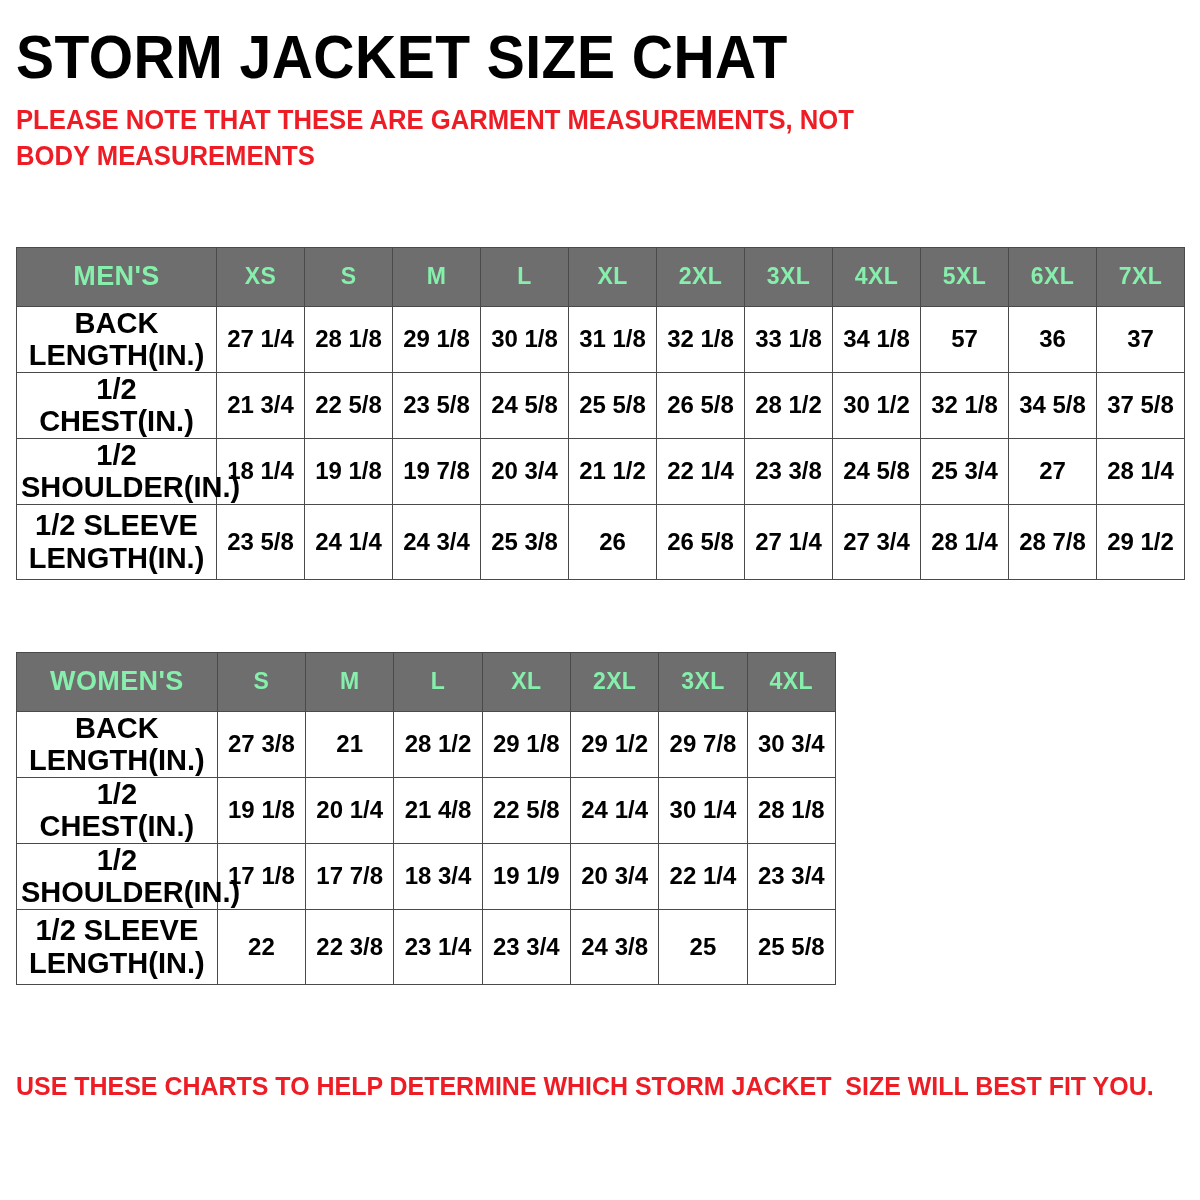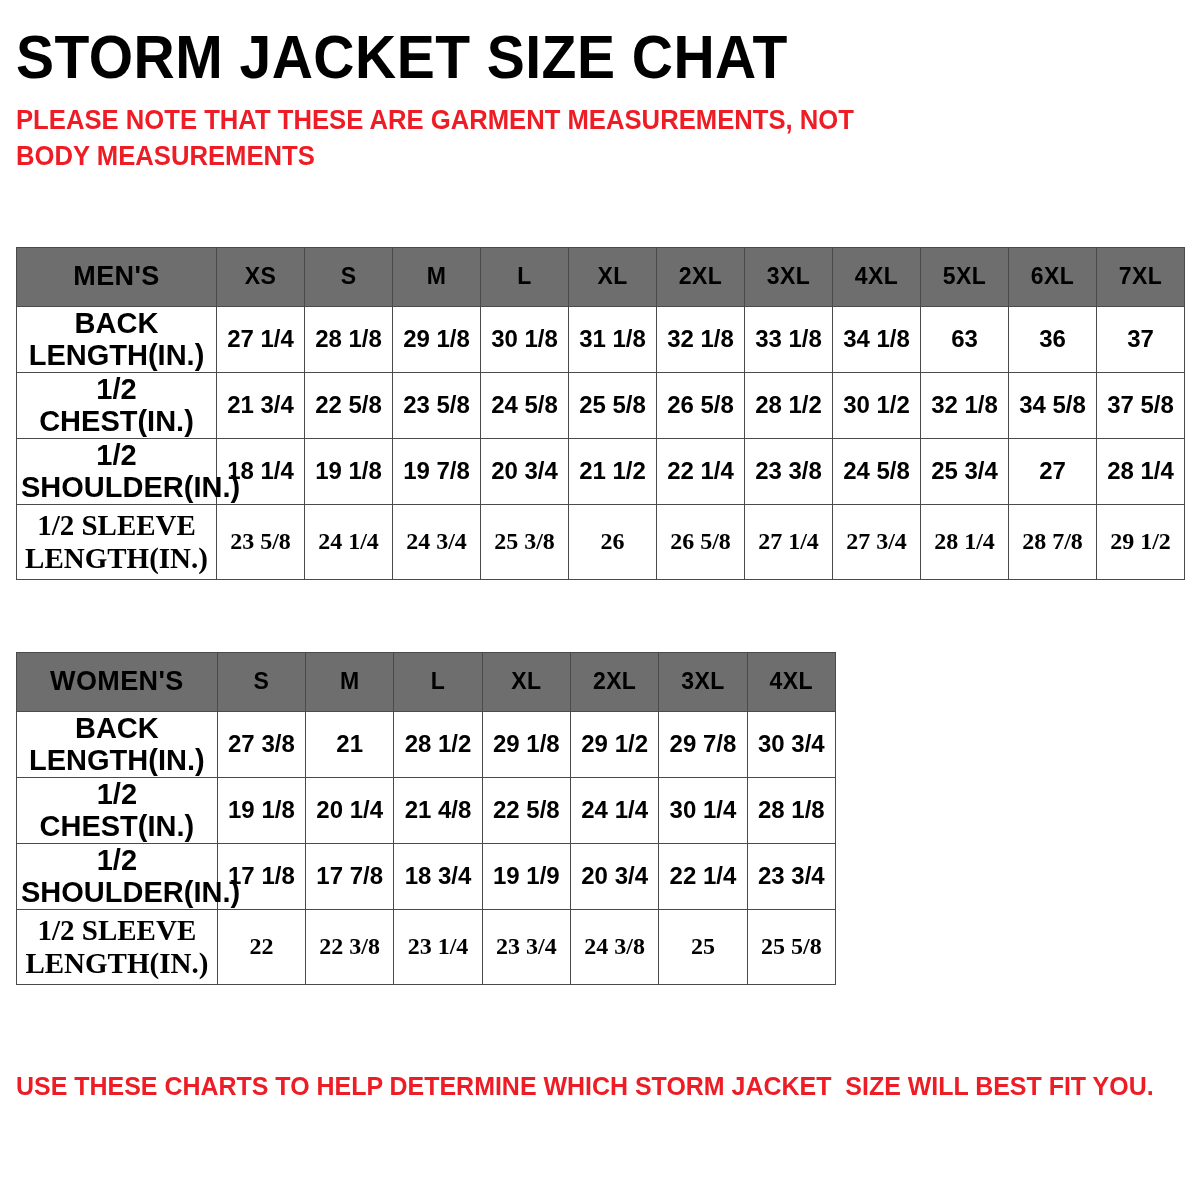--- a/index.html
+++ b/index.html
@@ -64,42 +64,42 @@
     border: 1px solid #4a4a4a;
     text-align: center;
     vertical-align: middle;
     padding: 0;
     font-weight: bold;
     color: #000;
     background: #ffffff;
   }
   .size-table thead th {
     background: #6e6e6e;
-    color: #000000;
+    color: #86efac;
     height: 58px;
     font-size: 23px;
     font-family: "Liberation Sans Narrow", "Liberation Sans", sans-serif;
     letter-spacing: 0.4px;
   }
   .size-table thead th.cat-head {
     font-size: 27px;
   }
   .size-table tbody td {
     height: 58px;
     font-size: 24px;
     font-family: "Liberation Sans Narrow", "Liberation Sans", sans-serif;
     white-space: pre;
   }
   .size-table tbody td.row-label {
     font-size: 29px;
     line-height: 1.12;
     white-space: normal;
     padding: 0 4px;
   }
-  .size-table tbody tr.tall td { height: 74px; font-family: Liberation Serif, serif; }
+  .size-table tbody tr.tall td { height: 74px; }
 
   
   #mens-table { width: 1168px; }
   #mens-table col.lbl { width: 200px; }
   #mens-table col.sz  { width: 88px; }
 
   
   #womens-table { width: 820px; padding-left: 20px; }
   #womens-table col.lbl { width: 200px; }
   #womens-table col.sz  { width: 88px; }
@@ -168,21 +168,21 @@
         <tr>
           <td class="row-label">BACK LENGTH(IN.)</td>
           <td>27 1/4</td>
           <td>28 1/8</td>
           <td>29 1/8</td>
           <td>30 1/8</td>
           <td>31 1/8</td>
           <td>32 1/8</td>
           <td>33 1/8</td>
           <td>34 1/8</td>
-          <td>63</td>
+          <td>57</td>
           <td>36</td>
           <td>37</td>
         </tr>
         <tr>
           <td class="row-label">1/2 CHEST(IN.)</td>
           <td>21 3/4</td>
           <td>22 5/8</td>
           <td>23 5/8</td>
           <td>24 5/8</td>
           <td>25 5/8</td>

